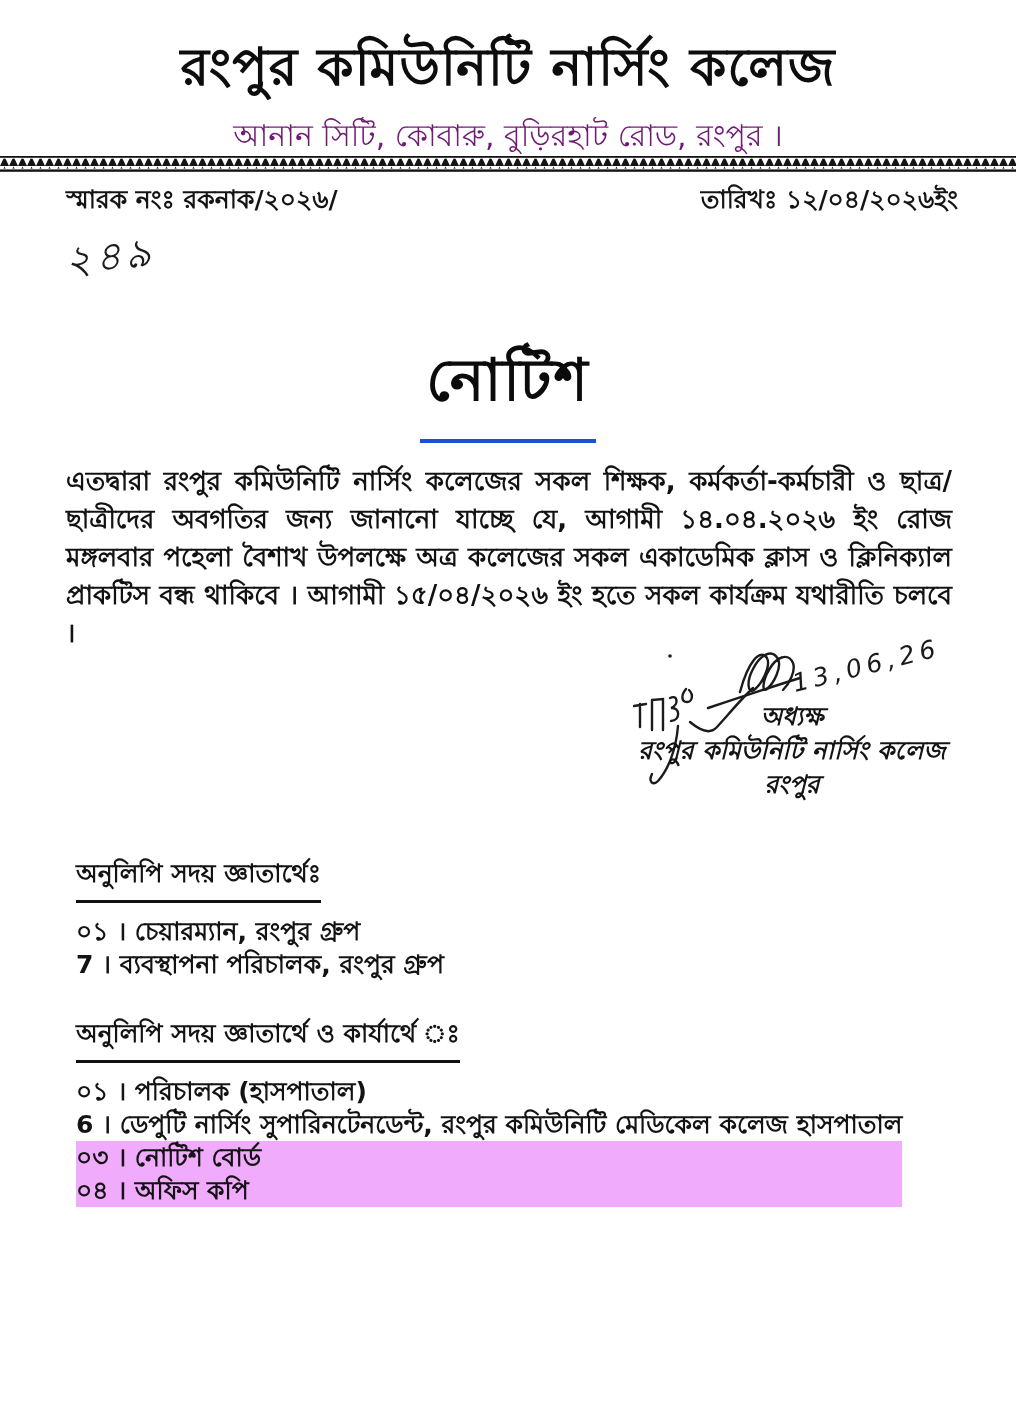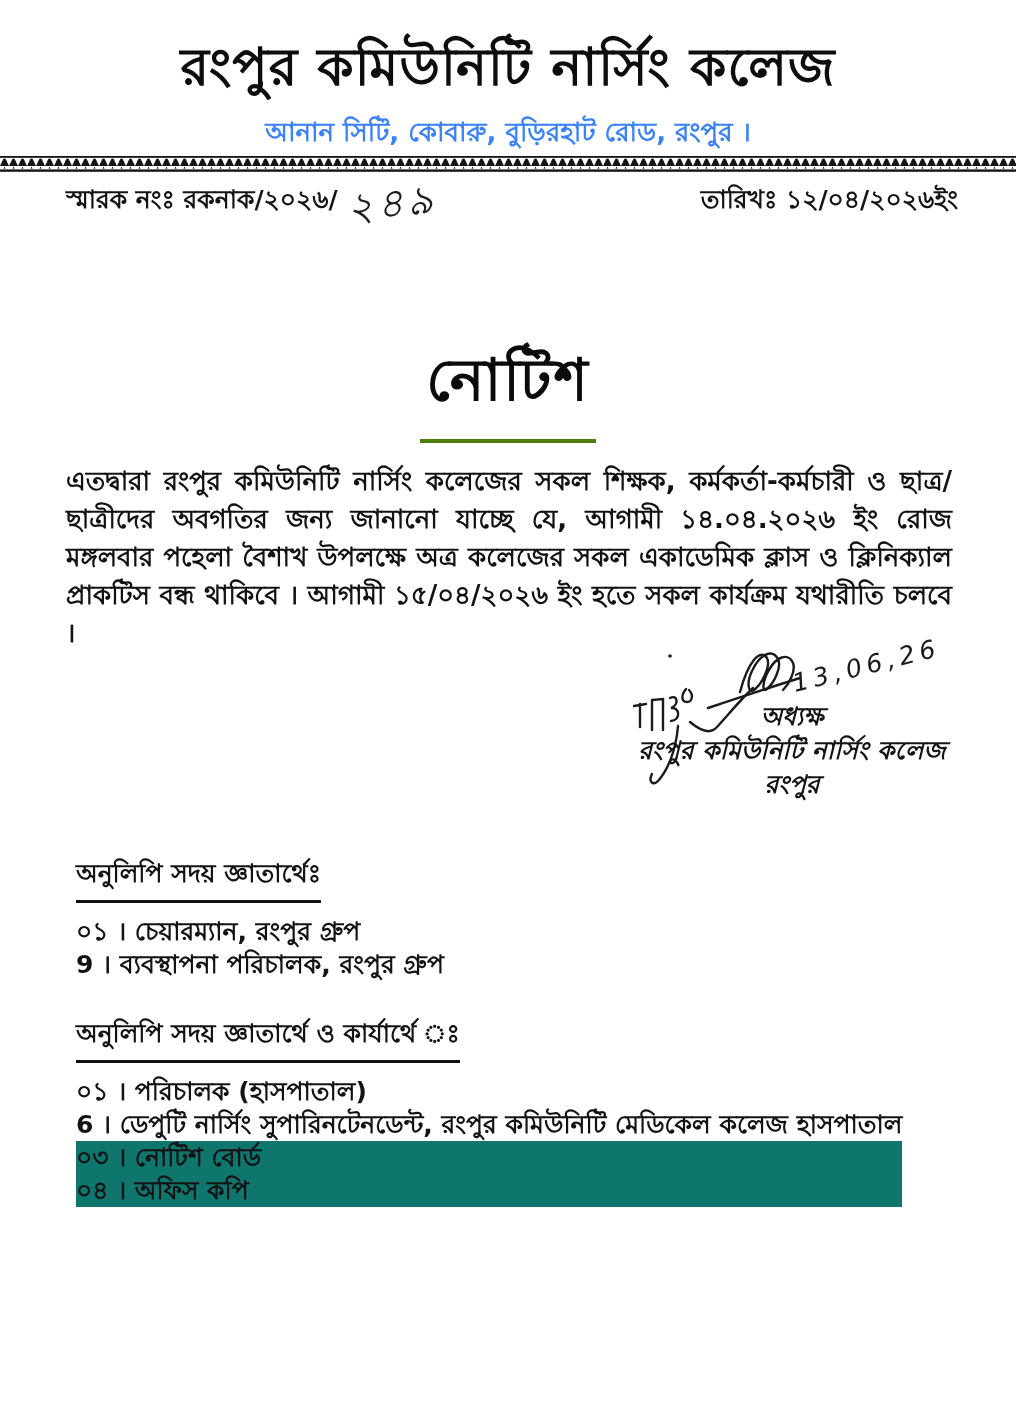--- a/index.html
+++ b/index.html
@@ -12,44 +12,44 @@
     font-family:"DejaVu Sans","Liberation Sans",sans-serif;
     overflow:hidden;
   }
   
   .header{position:absolute;top:38px;left:0;width:100%;text-align:center;}
   .org-title{
     font-size:52px;font-weight:800;letter-spacing:1px;
     color:#0d0d0d;line-height:1.15;
   }
   .org-address{
-    margin-top:14px;font-size:26px;font-weight:700;color:#3b82f6;
+    margin-top:14px;font-size:30px;font-weight:400;color:#701a75;
   }
   
   .divider{position:absolute;top:156px;left:0;display:block;}
   
   .meta-row{
     position:absolute;top:180px;left:0;width:100%;
     display:flex;justify-content:space-between;align-items:flex-start;
     box-sizing:border-box;padding:0 58px 0 66px;
     font-size:25px;font-weight:600;color:#141414;
   }
-  .memo-left{display:flex;align-items:flex-start;gap:10px;}
+  .memo-left{display:flex;align-items:flex-start;gap:10px;flex-direction:column;}
   .hand-number{
     display:inline-block;
     font-size:40px;font-weight:400;font-style:italic;
     transform:rotate(-6deg) translateY(-8px);
     letter-spacing:4px;color:#1c1c1c;
   }
   
   .notice-title-wrap{position:absolute;top:336px;left:0;width:100%;text-align:center;}
   .notice-title{
     display:inline-block;
     font-size:58px;font-weight:800;color:#0b0b0b;
-    border-bottom:4px solid #4d7c0f;
+    border-bottom:4px solid #1d4ed8;
     padding:0 6px 6px 6px;letter-spacing:2px;
   }
   
   .notice-body{
     position:absolute;top:436px;left:66px;width:886px;
     font-size:26px;line-height:38px;color:#121212;
     text-align:justify;font-weight:700;
   }
   
   .sig-svg{position:absolute;top:626px;left:590px;}
@@ -65,21 +65,21 @@
   .sig-text .line{display:block;font-style:italic;}
   
   .copy-block{position:absolute;left:76px;font-size:25px;color:#131313;font-weight:600;}
   .copy1{top:854px;}
   .copy2{top:1014px;}
   .copy-heading{
     display:inline-block;font-weight:800;
     border-bottom:3px solid #111;padding-bottom:3px;margin-bottom:12px;
   }
   .copy-item{line-height:33px;white-space:nowrap;}
-  .smudge{background:#0f766e;}
+  .smudge{background:#f0abfc;}
 </style>
 </head>
 <body>
 
 <div class="page">
 
   <div class="header">
     <div class="org-title">রংপুর কমিউনিটি নার্সিং কলেজ</div>
     <div class="org-address">আনান সিটি, কোবারু, বুড়িরহাট রোড, রংপুর ।</div>
   </div>
@@ -132,21 +132,21 @@
 
   <div class="sig-text">
     <span class="line">অধ্যক্ষ</span>
     <span class="line">রংপুর কমিউনিটি নার্সিং কলেজ</span>
     <span class="line">রংপুর</span>
   </div>
 
   <div class="copy-block copy1">
     <span class="copy-heading">অনুলিপি সদয় জ্ঞাতার্থেঃ</span>
     <div class="copy-item">০১ । চেয়ারম্যান, রংপুর গ্রুপ</div>
-    <div class="copy-item">9 । ব্যবস্থাপনা পরিচালক, রংপুর গ্রুপ</div>
+    <div class="copy-item">7 । ব্যবস্থাপনা পরিচালক, রংপুর গ্রুপ</div>
   </div>
 
   <div class="copy-block copy2">
     <span class="copy-heading">অনুলিপি সদয় জ্ঞাতার্থে ও কার্যার্থে ঃ</span>
     <div class="copy-item">০১ । পরিচালক (হাসপাতাল)</div>
     <div class="copy-item">6 । ডেপুটি নার্সিং সুপারিনটেনডেন্ট, রংপুর কমিউনিটি মেডিকেল কলেজ হাসপাতাল</div>
     <div class="copy-item smudge">০৩ । নোটিশ বোর্ড</div>
     <div class="copy-item smudge">০৪ । অফিস কপি</div>
   </div>
 

